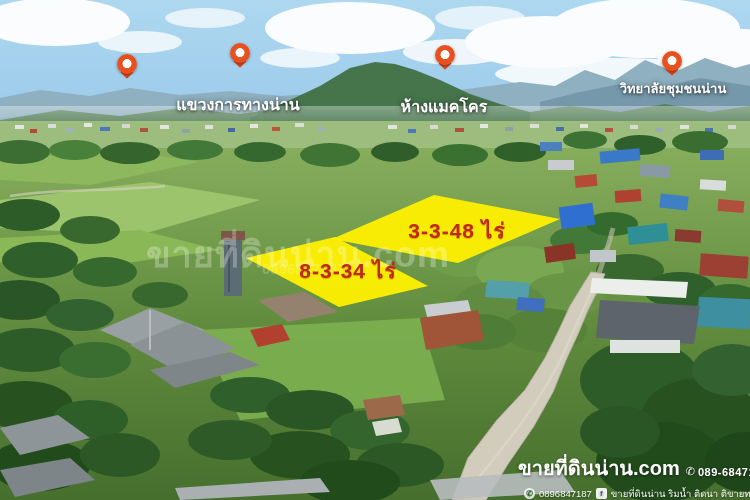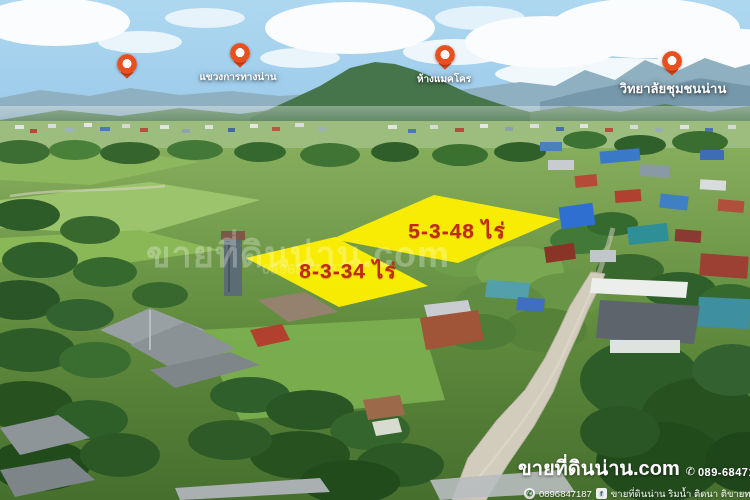--- a/index.html
+++ b/index.html
@@ -10,21 +10,21 @@
   }
   .scene svg{position:absolute;left:0;top:0;}
   
   .pin{position:absolute;width:22px;height:30px;z-index:6;}
   .pin .tail{position:absolute;left:50%;top:14px;width:9px;height:9px;background:#d9481c;transform:translateX(-50%) rotate(45deg);}
   .pin .head{position:absolute;left:1px;top:0;width:20px;height:20px;border-radius:50%;
     background:radial-gradient(circle at 50% 48%, #ffffff 0 4.2px, #e8511f 4.8px 100%);
     box-shadow:0 1px 3px rgba(0,0,0,.4);}
   .pin-label{position:absolute;width:180px;text-align:center;color:#fff;font-weight:bold;
     font-size:13px;text-shadow:0 1px 3px rgba(0,0,0,.65), 0 0 6px rgba(0,0,0,.35);z-index:6;}
-  .l2,.l3{font-size:10px;}
+  .l2,.l3{font-size:16px;margin-top:23px;}
   
   .plot-label{position:absolute;width:180px;text-align:center;color:#c1291b;font-weight:bold;
     font-size:21px;letter-spacing:1px;text-shadow:0 1px 1px rgba(130,25,10,.35);z-index:6;}
   
   .watermark{position:absolute;left:146px;top:226px;font-size:36px;font-weight:bold;
     color:rgba(255,255,255,.28);letter-spacing:1px;z-index:5;white-space:nowrap;}
   .watermark2{position:absolute;left:262px;top:260px;font-size:15px;font-weight:bold;
     color:rgba(255,255,255,.22);z-index:5;}
   
   .contact{position:absolute;left:518px;top:452px;width:230px;color:#fff;z-index:6;
@@ -242,21 +242,21 @@
 
     <g>
       <polygon points="332,239 434,195 560,219 458,263" fill="#fff000" fill-opacity="0.95"></polygon>
       <polygon points="246,258 335,237 428,286 339,307" fill="#fff000" fill-opacity="0.95"></polygon>
     </g>
   </svg>
 
   <div class="watermark">ขายที่ดินน่าน.com</div>
   <div class="watermark2">0896847187</div>
 
-  <div class="plot-label" style="left:367px;top:214px;">5-3-48 ไร่</div>
+  <div class="plot-label" style="left:367px;top:214px;">3-3-48 ไร่</div>
   <div class="plot-label" style="left:258px;top:254px;">8-3-34 ไร่</div>
 
   <div class="pin" style="left:116px;top:54px;">
     <span class="tail"></span>
       <span class="head"></span>
   </div>
 
   <div class="pin" style="left:229px;top:43px;">
     <span class="tail"></span>
       <span class="head"></span>

